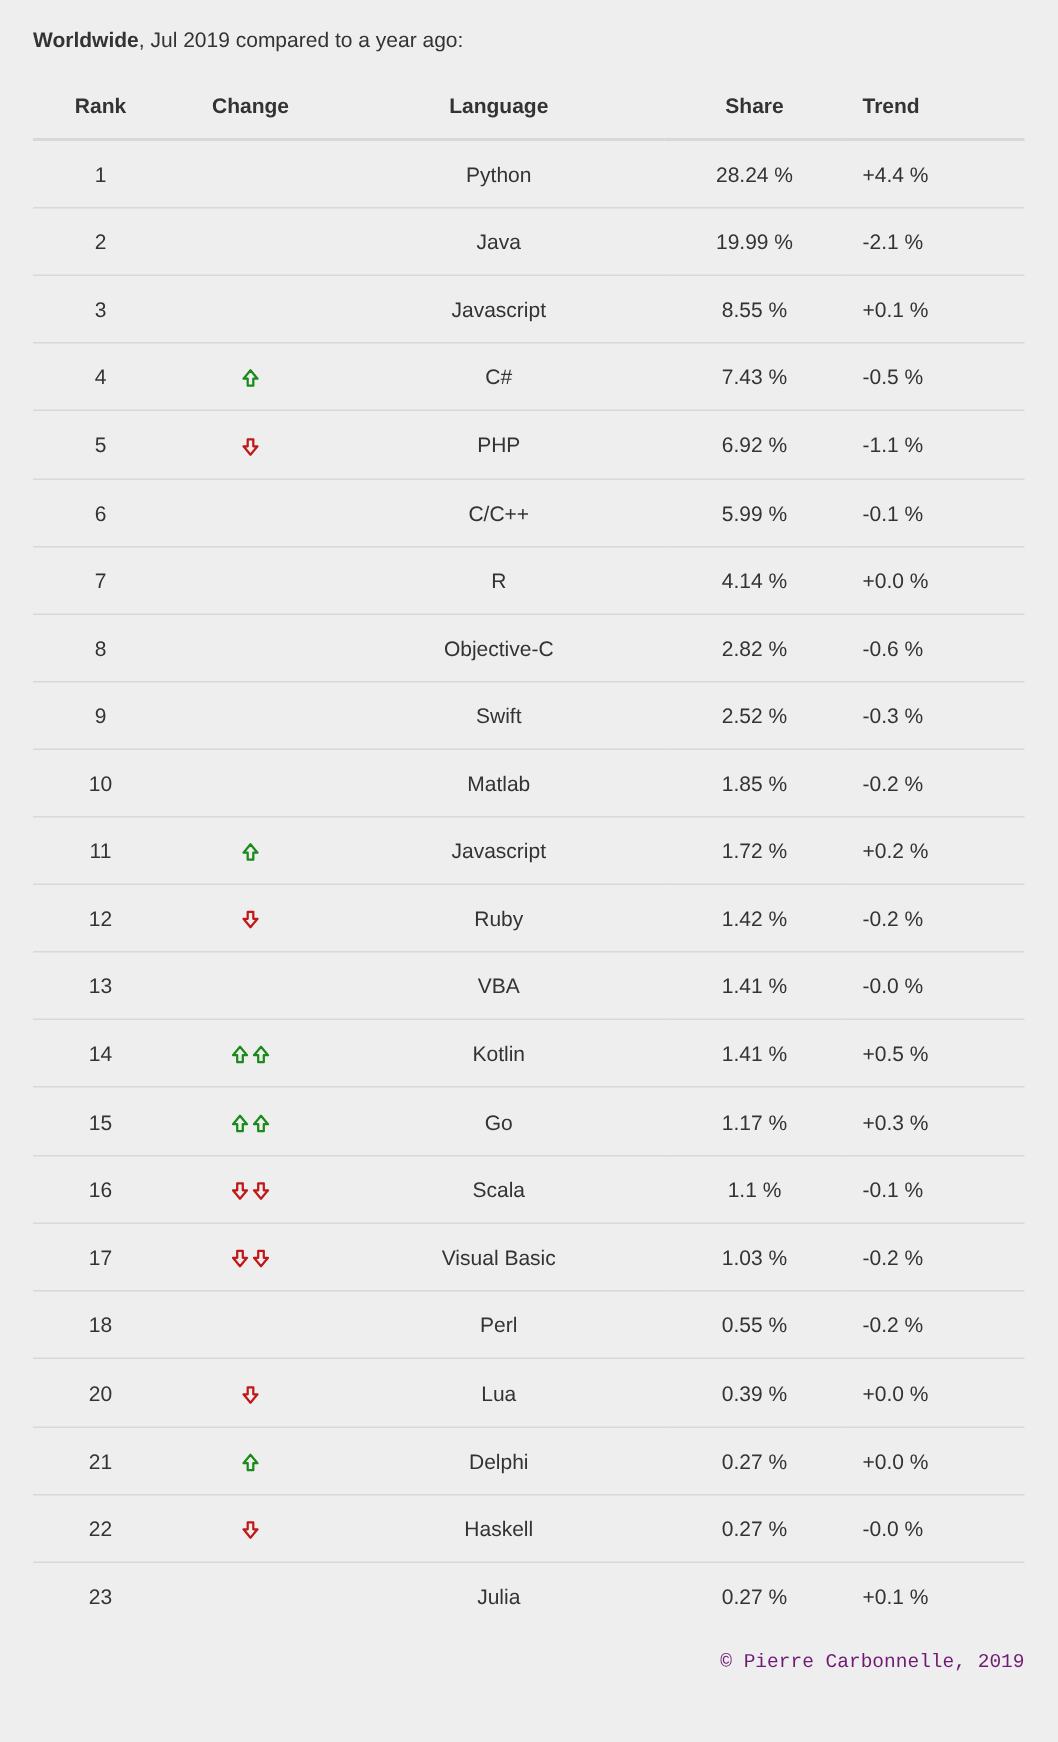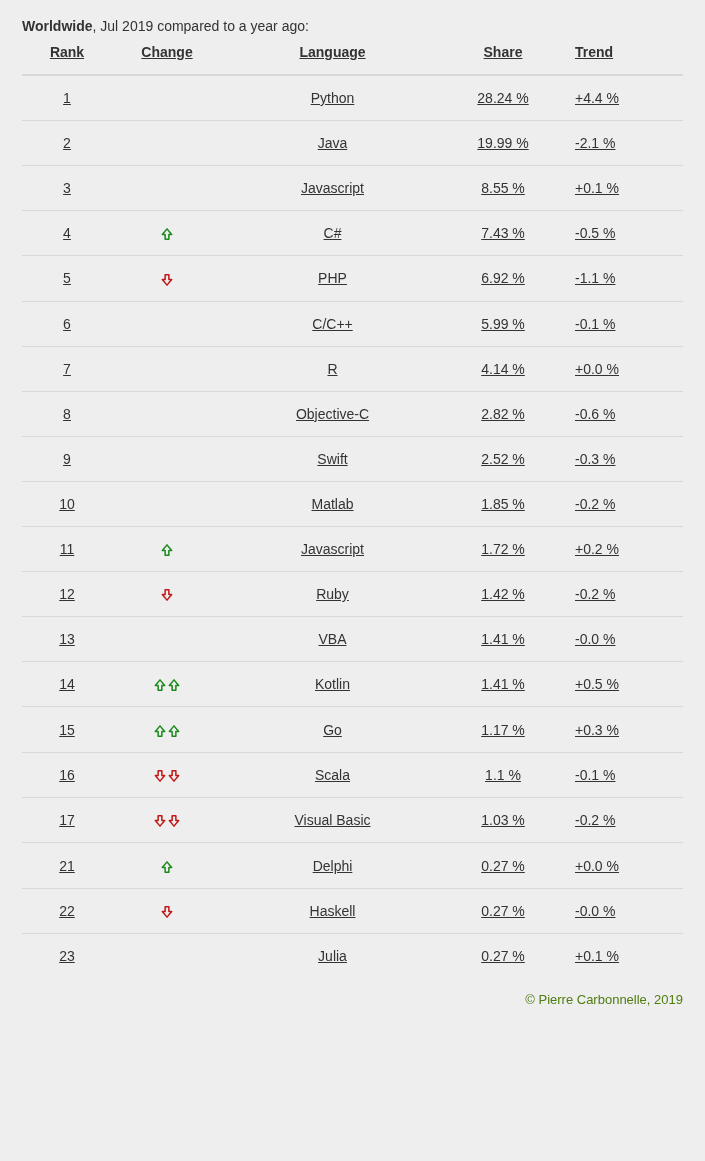--- a/index.html
+++ b/index.html
@@ -5,43 +5,43 @@
     * { box-sizing: border-box; }
     body {
       margin: 0;
       padding: 18px 22px;
       background: #eeeeee;
       font-family: Arial, Helvetica, sans-serif;
       font-size: 14px;
       color: #333;
       width: 705px;
     }
-    .header { color: #333; }
+    .header { margin-bottom: 18px; color: #333; }
     .header .bold { font-weight: bold; }
-    table { width: 100%; border-collapse: collapse; text-decoration: underline; }
+    table { width: 100%; border-collapse: collapse; }
     thead th {
       text-align: left;
       font-weight: bold;
       padding: 10px 12px 14px;
       color: #333;
       border-bottom: 2px solid #d8d8d8;
     }
     tbody td {
       padding: 14px 12px;
       border-top: 1px solid #d8d8d8;
       color: #333;
       vertical-align: middle;
     }
     th.col-rank, td.col-rank { width: 90px; text-align: center; }
     th.col-change, td.col-change { width: 110px; text-align: center; }
     th.col-lang, td.col-lang { text-align: center; }
     th.col-share, td.col-share { width: 120px; text-align: center; }
     th.col-trend, td.col-trend { width: 120px; text-align: left; }
     .arrow { display: inline-block; width: 14px; height: 14px; vertical-align: middle; }
-    .footer { text-align: right; margin-top: 14px; color: #4d7c0f; font-size: 13px; }
+    .footer { text-align: right; margin-top: 14px; color: #701a75; font-size: 13px; font-family: Liberation Mono, monospace; }
   </style>
 </head>
 <body>
 
 <div class="header">
   <span class="bold">Worldwide</span><span>, Jul 2019 compared to a year ago:</span>
 </div>
 
 <table>
   <thead>
@@ -191,20 +191,36 @@
         <td class="col-change"><span><svg class="arrow" viewBox="0 0 14 15">
               <path d="M7 13 L12 7 L9 7 L9 2 L5 2 L5 7 L2 7 Z" fill="none" stroke="#c01818" stroke-width="1.6" stroke-linejoin="round"></path>
             </svg></span><span><svg class="arrow" viewBox="0 0 14 15">
               <path d="M7 13 L12 7 L9 7 L9 2 L5 2 L5 7 L2 7 Z" fill="none" stroke="#c01818" stroke-width="1.6" stroke-linejoin="round"></path>
             </svg></span></td>
         <td class="col-lang">Visual Basic</td>
         <td class="col-share">1.03 %</td>
         <td class="col-trend">-0.2 %</td>
       </tr>
       <tr>
+        <td class="col-rank">18</td>
+        <td class="col-change"></td>
+        <td class="col-lang">Perl</td>
+        <td class="col-share">0.55 %</td>
+        <td class="col-trend">-0.2 %</td>
+      </tr>
+      <tr>
+        <td class="col-rank">20</td>
+        <td class="col-change"><span><svg class="arrow" viewBox="0 0 14 15">
+              <path d="M7 13 L12 7 L9 7 L9 2 L5 2 L5 7 L2 7 Z" fill="none" stroke="#c01818" stroke-width="1.6" stroke-linejoin="round"></path>
+            </svg></span></td>
+        <td class="col-lang">Lua</td>
+        <td class="col-share">0.39 %</td>
+        <td class="col-trend">+0.0 %</td>
+      </tr>
+      <tr>
         <td class="col-rank">21</td>
         <td class="col-change"><span><svg class="arrow" viewBox="0 0 14 15">
               <path d="M7 2 L12 8 L9 8 L9 13 L5 13 L5 8 L2 8 Z" fill="none" stroke="#1a8a1a" stroke-width="1.6" stroke-linejoin="round"></path>
             </svg></span></td>
         <td class="col-lang">Delphi</td>
         <td class="col-share">0.27 %</td>
         <td class="col-trend">+0.0 %</td>
       </tr>
       <tr>
         <td class="col-rank">22</td>

